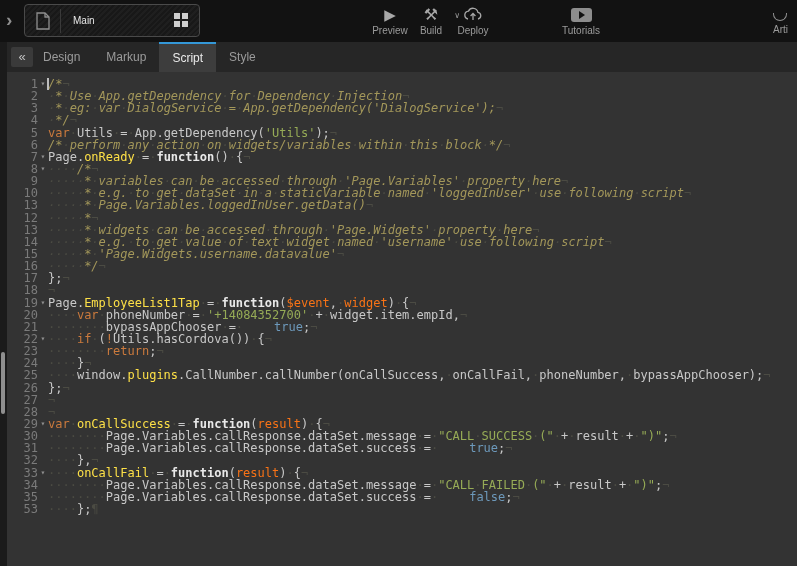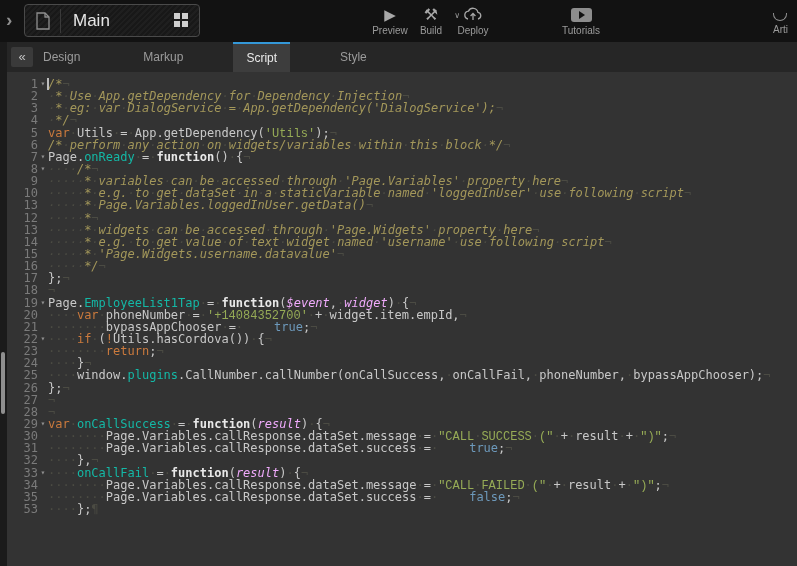--- a/index.html
+++ b/index.html
@@ -9,21 +9,21 @@
   
   .topbar { position:absolute; left:0; top:0; width:797px; height:42px; background:#121212; }
   .expand-chevron { position:absolute; left:6px; top:8px; width:16px; height:24px;
     color:#8f8f8f; font-size:19px; line-height:24px; cursor:pointer; font-weight:bold; }
   .page-widget { position:absolute; left:24px; top:4px; width:176px; height:33px;
     border:1px solid #4a4a4a; border-radius:4px;
     background:repeating-linear-gradient(135deg,#1f1f1f 0 2px,#181818 2px 4px);
     display:flex; align-items:center; cursor:pointer; }
   .page-widget .doc-ic { margin-left:10px; width:16px; height:18px; flex:0 0 auto; }
   .page-widget .divider { width:1px; height:24px; background:#3a3a3a; margin-left:9px; }
-  .page-widget .pw-label { color:#e6e6e6; font-size:17px; margin-left:12px; flex:1 1 auto; }
+  .page-widget .pw-label { color:#e6e6e6; font-size:10px; margin-left:12px; flex:1 1 auto; }
   .grid-ic { width:15px; height:15px; margin-right:10px; display:grid;
     grid-template-columns:6px 6px; grid-template-rows:6px 6px; gap:2px; }
   .grid-ic i { background:#cfcfcf; display:block; }
 
   .tb-action { position:absolute; top:5px; height:34px; text-align:center; color:#9b9b9b;
     font-size:10px; cursor:pointer; }
   .tb-action .ic { height:19px; display:flex; align-items:center; justify-content:center;
     color:#a8a8a8; }
   .tb-action .lbl { margin-top:1px; }
   .ic-play { font-size:15px; line-height:17px; }
@@ -37,21 +37,21 @@
     text-align:left; color:#9b9b9b; font-size:10px; cursor:pointer; }
   .tb-partial .arc { width:14px; height:8px; border:1.5px solid #8f8f8f; border-top:none;
     border-radius:0 0 8px 8px; margin-top:8px; }
   .tb-partial .lbl { margin-top:3px; }
 
   
   .tabbar { position:absolute; left:0; top:42px; width:797px; height:30px; background:#262626; }
   .collapse-btn { position:absolute; left:11px; top:5px; width:22px; height:20px;
     background:#3a3a3a; color:#c2c2c2; font-size:13px; text-align:center; line-height:19px;
     cursor:pointer; border-radius:2px; }
-  .tabs { position:absolute; left:30px; top:0; height:30px; display:flex;gap:37px; }
+  .tabs { position:absolute; left:30px; top:0; height:30px; display:flex; }
   .tab { padding:0 13px; height:30px; line-height:30px; font-size:12px; color:#9b9b9b;
     cursor:pointer; }
   .tab.active { background:#3d3d3d; color:#eaeaea; border-top:2px solid #3498d8;
     line-height:28px; }
 
   
   .left-strip { position:absolute; left:0; top:42px; width:7px; height:524px; background:#1b1b1b; }
   .left-strip .thumb { position:absolute; left:1px; top:310px; width:4px; height:62px;
     background:#8f8f8f; border-radius:2px; cursor:pointer; }
 
@@ -61,25 +61,25 @@
   .line { display:flex; height:12.15px; line-height:12.15px; white-space:pre; }
   .ln { width:31px; text-align:right; color:#7b7b7b; flex:0 0 auto; }
   .fold { width:10px; text-align:center; color:#8f8f8f; font-size:8px; line-height:12px;
     flex:0 0 auto; }
   .cl { position:relative; flex:1 1 auto; color:#c8c8c8; }
   .cursor { position:absolute; left:-1px; top:0; width:2px; height:12px; background:#bdbdbd; }
 
   .tok-pl { color:#c8c8c8; }
   .tok-cm { color:#a3975a; font-style:italic; }
   .tok-kw { color:#cb7a3d; }
-  .tok-fn { color:#14b8a6; }
+  .tok-fn { color:#fde047; }
   .tok-fk { color:#e8e8e8; font-weight:bold; }
-  .tok-st { color:#96ab56;font-family:Liberation Mono, monospace; }
+  .tok-st { color:#96ab56; }
   .tok-bo { color:#6d99bb;margin-left:31px; }
-  .tok-pr { color:#f0abfc; font-style:italic; }
+  .tok-pr { color:#f97316; }
   .ws { color:#4b4b43; }
   .eol { color:#4b4b43; }
 </style>
 </head>
 <body>
 
 <div class="topbar">
   <div class="expand-chevron">›</div>
 
   <div class="page-widget">

